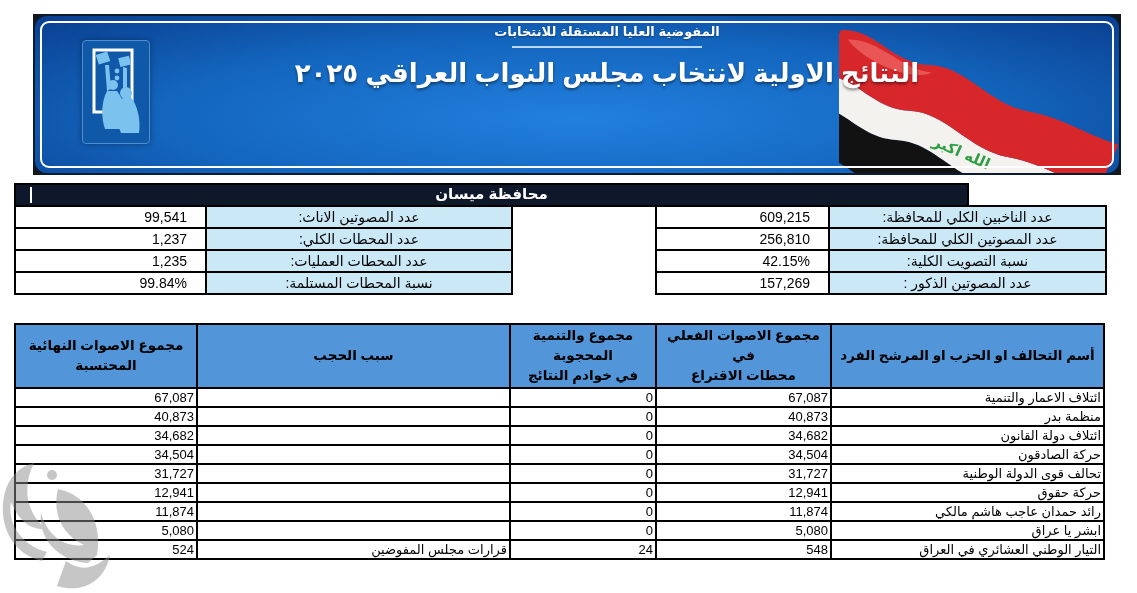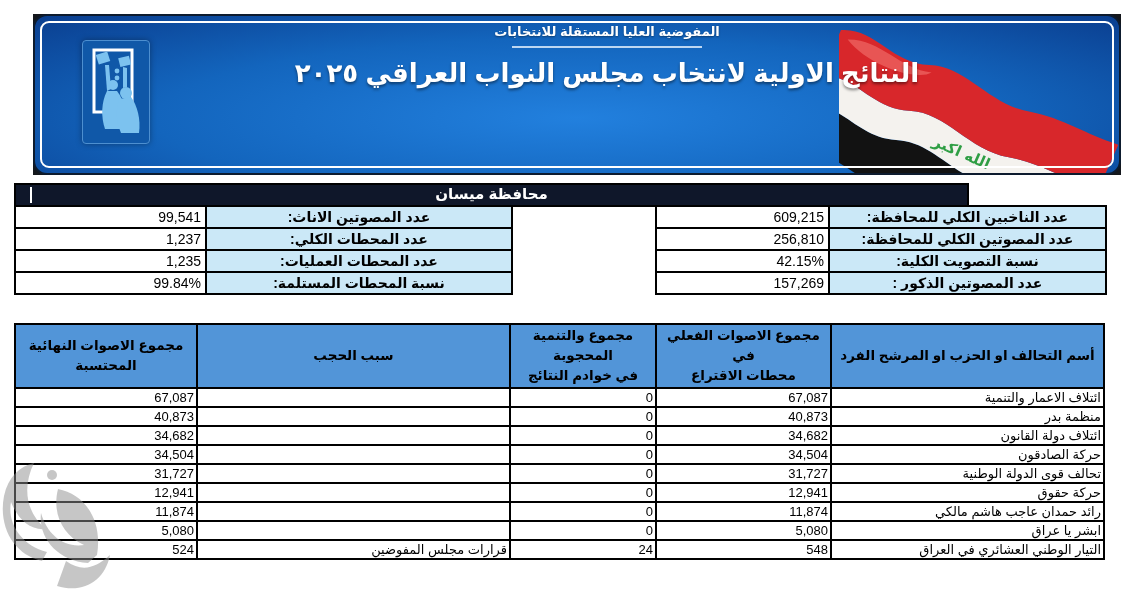--- a/index.html
+++ b/index.html
@@ -35,24 +35,24 @@
   
   .gov-bar{
     position:absolute;left:14px;top:183px;width:955px;height:24px;box-sizing:border-box;
     background:#0f172a;border:2px solid #000;color:#fff;font-weight:bold;font-size:15px;
     display:flex;justify-content:center;z-index:2;
   }
   .gov-notch{position:absolute;left:14px;top:2px;bottom:2px;width:2px;background:#fff;}
   
   table{border-collapse:collapse;}
   .sum-table{position:absolute;top:205px;table-layout:fixed;}
-  .sum-table td{border:2px solid #000;height:22px;padding:0 4px;font-size:14px;box-sizing:border-box;}
+  .sum-table td{border:2px solid #000;height:22px;padding:0 18px;font-size:14px;box-sizing:border-box;}
   .sum-right{left:655px;width:450px;}
   .sum-left{left:14px;width:497px;}
-  td.sum-label{background:#cbe8f7;font-weight:bold;text-align:center;color:#000;}
+  td.sum-label{background:#cbe8f7;font-weight:normal;text-align:center;color:#000;}
   td.sum-value{background:#fff;direction:ltr;text-align:right;color:#000;}
   
   .res-table{position:absolute;left:14px;top:323px;width:1089px;table-layout:fixed;}
   .res-table th{
     border:2px solid #000;background:#5295d8;color:#000;font-weight:bold;font-size:13.5px;
     height:62px;white-space:pre-line;line-height:1.5;padding:0 4px;
   }
   .res-table td{
     border:2px solid #000;background:#fff;color:#000;font-size:13px;height:17px;
     text-align:right;padding:0 2px;overflow:hidden;

